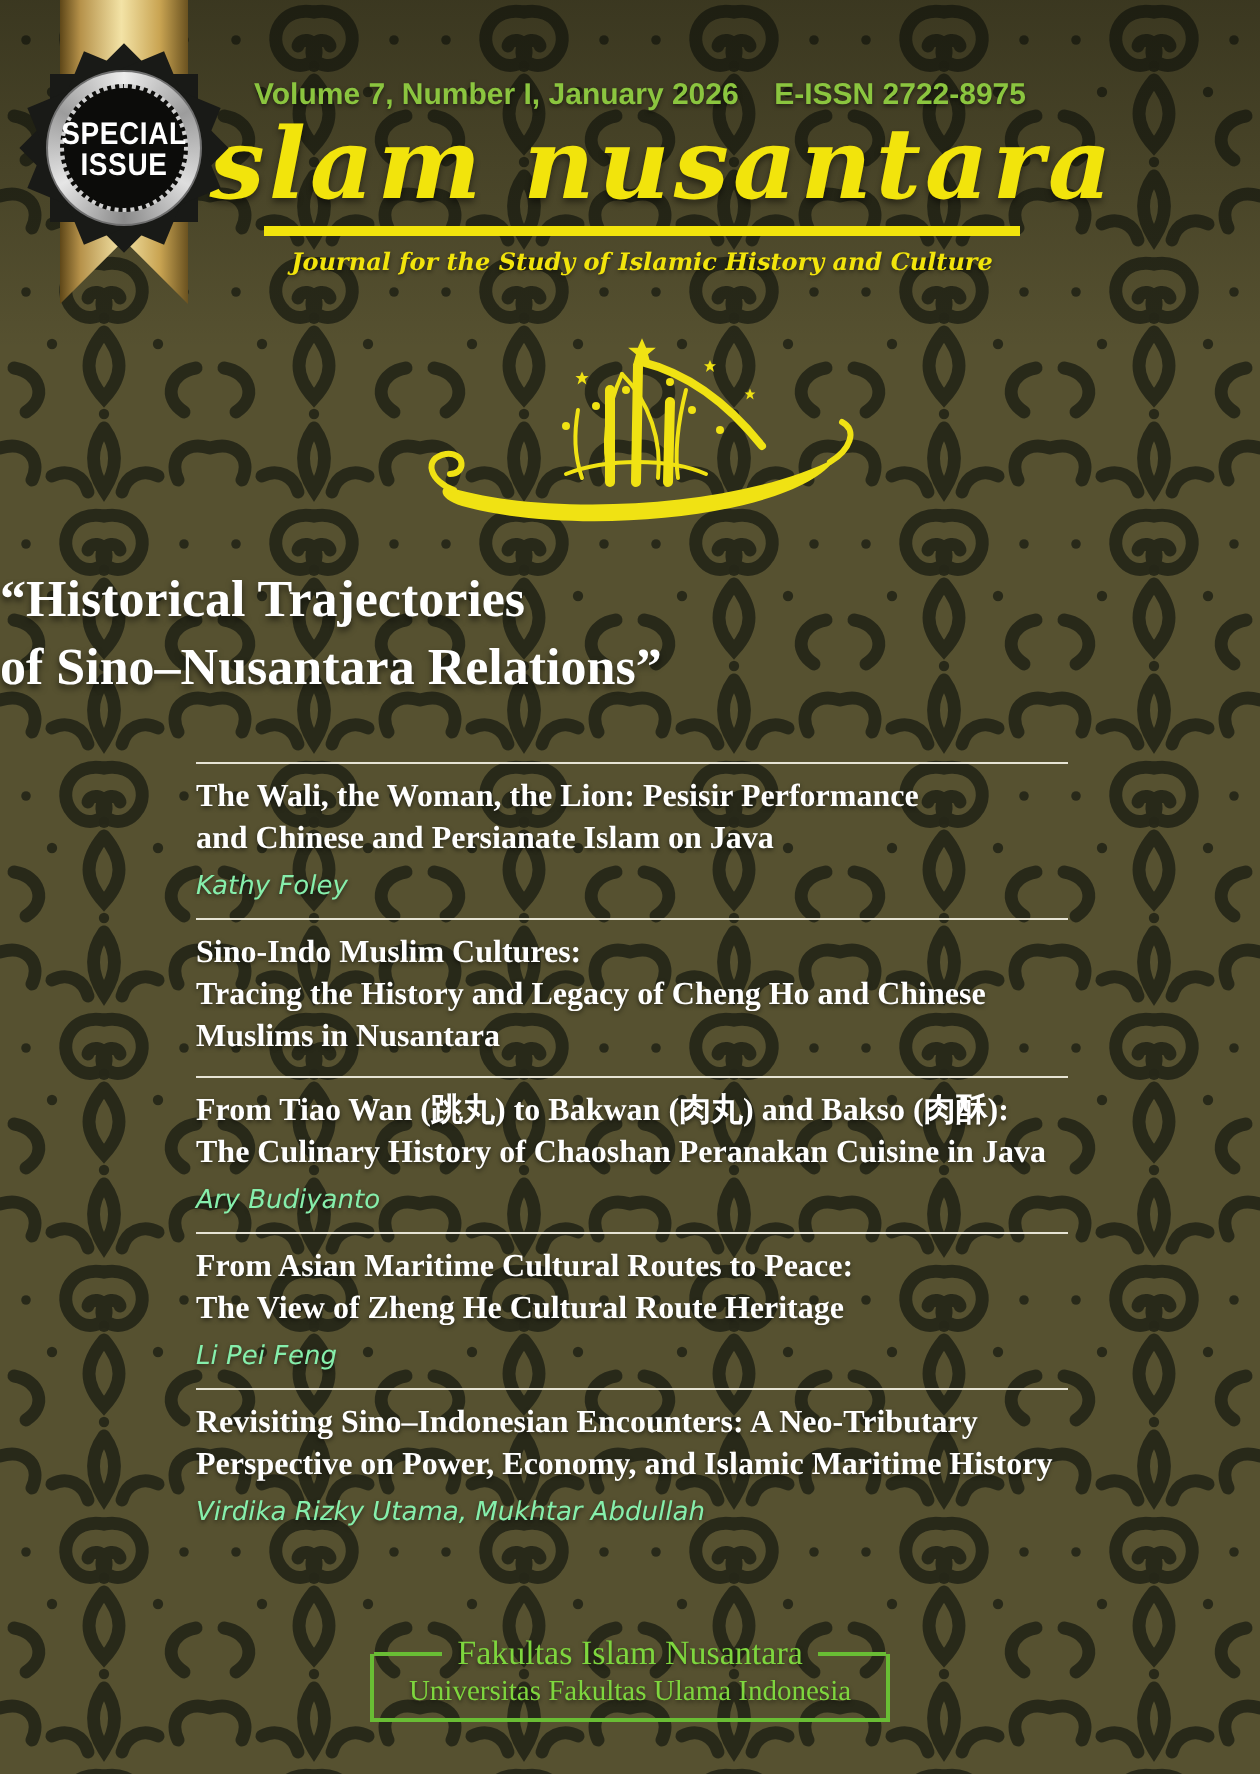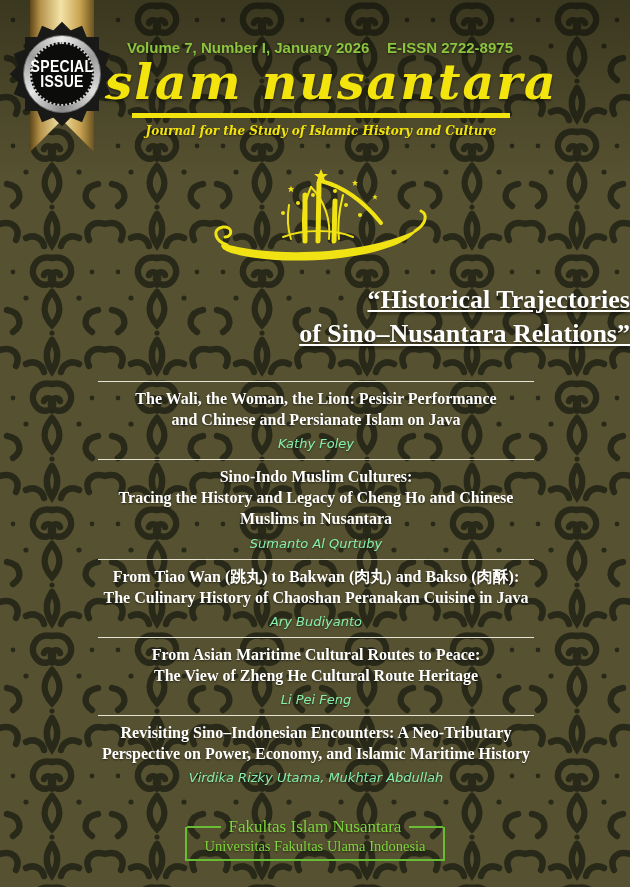--- a/index.html
+++ b/index.html
@@ -38,28 +38,28 @@
         text-shadow:0 2px 3px rgba(0,0,0,.45);}
   .logo-underline{width:378px;height:5px;background:#f2e40c;margin:3px auto 6px;}
   .subtitle{font-family:"DejaVu Serif",serif;font-style:italic;font-weight:bold;
         font-size:12px;color:#f2e40c;text-shadow:0 1px 2px rgba(0,0,0,.45);}
 
   
   .ornament{position:absolute;top:165px;left:50%;transform:translateX(calc(-50% + 3px));z-index:2;}
 
   
   .issue-title{position:absolute;top:283px;left:0;width:100%;margin:0;z-index:2;
-        text-align:right;color:#fff;font-size:26px;font-weight:bold;line-height:1.3;
+        text-align:left;color:#fff;font-size:26px;font-weight:bold;line-height:1.3;
         white-space:pre-line;font-family:"Liberation Serif",serif;
-        text-shadow:0 2px 3px rgba(0,0,0,.55);text-decoration:underline;}
+        text-shadow:0 2px 3px rgba(0,0,0,.55);}
 
   
   .articles{position:absolute;top:381px;left:98px;width:436px;z-index:2;
         border-top:1px solid rgba(243,241,228,.92);}
-  .article{border-bottom:1px solid rgba(243,241,228,.92);padding:6px 0 8px;text-align:center;}
+  .article{border-bottom:1px solid rgba(243,241,228,.92);padding:6px 0 8px;}
   .article:last-child{border-bottom:none;}
   .article-title{color:#fff;font-weight:bold;font-size:16px;line-height:1.32;
         white-space:pre-line;text-shadow:0 1px 2px rgba(0,0,0,.55);}
   .article-author{margin-top:6px;color:#86efac;font-family:"DejaVu Sans",sans-serif;
         font-style:italic;font-size:13px;text-shadow:0 1px 2px rgba(0,0,0,.5);}
 
   
   .footer-box{position:absolute;top:827px;left:50%;transform:translateX(-50%);z-index:2;
         width:256px;border:2px solid #69bd34;border-top:none;}
   .fi-row{display:flex;align-items:center;margin-top:-10px;}
@@ -170,21 +170,20 @@
   <div class="articles">
     <div class="article">
       <div class="article-title">The Wali, the Woman, the Lion: Pesisir Performance
 and Chinese and Persianate Islam on Java</div>
       <div class="article-author">Kathy Foley</div>
     </div>
     <div class="article">
       <div class="article-title">Sino-Indo Muslim Cultures:
 Tracing the History and Legacy of Cheng Ho and Chinese
 Muslims in Nusantara</div>
-      <div class="article-author">Sumanto Al Qurtuby</div>
     </div>
     <div class="article">
       <div class="article-title">From Tiao Wan (跳丸) to Bakwan (肉丸) and Bakso (肉酥):
 The Culinary History of Chaoshan Peranakan Cuisine in Java</div>
       <div class="article-author">Ary Budiyanto</div>
     </div>
     <div class="article">
       <div class="article-title">From Asian Maritime Cultural Routes to Peace:
 The View of Zheng He Cultural Route Heritage</div>
       <div class="article-author">Li Pei Feng</div>

